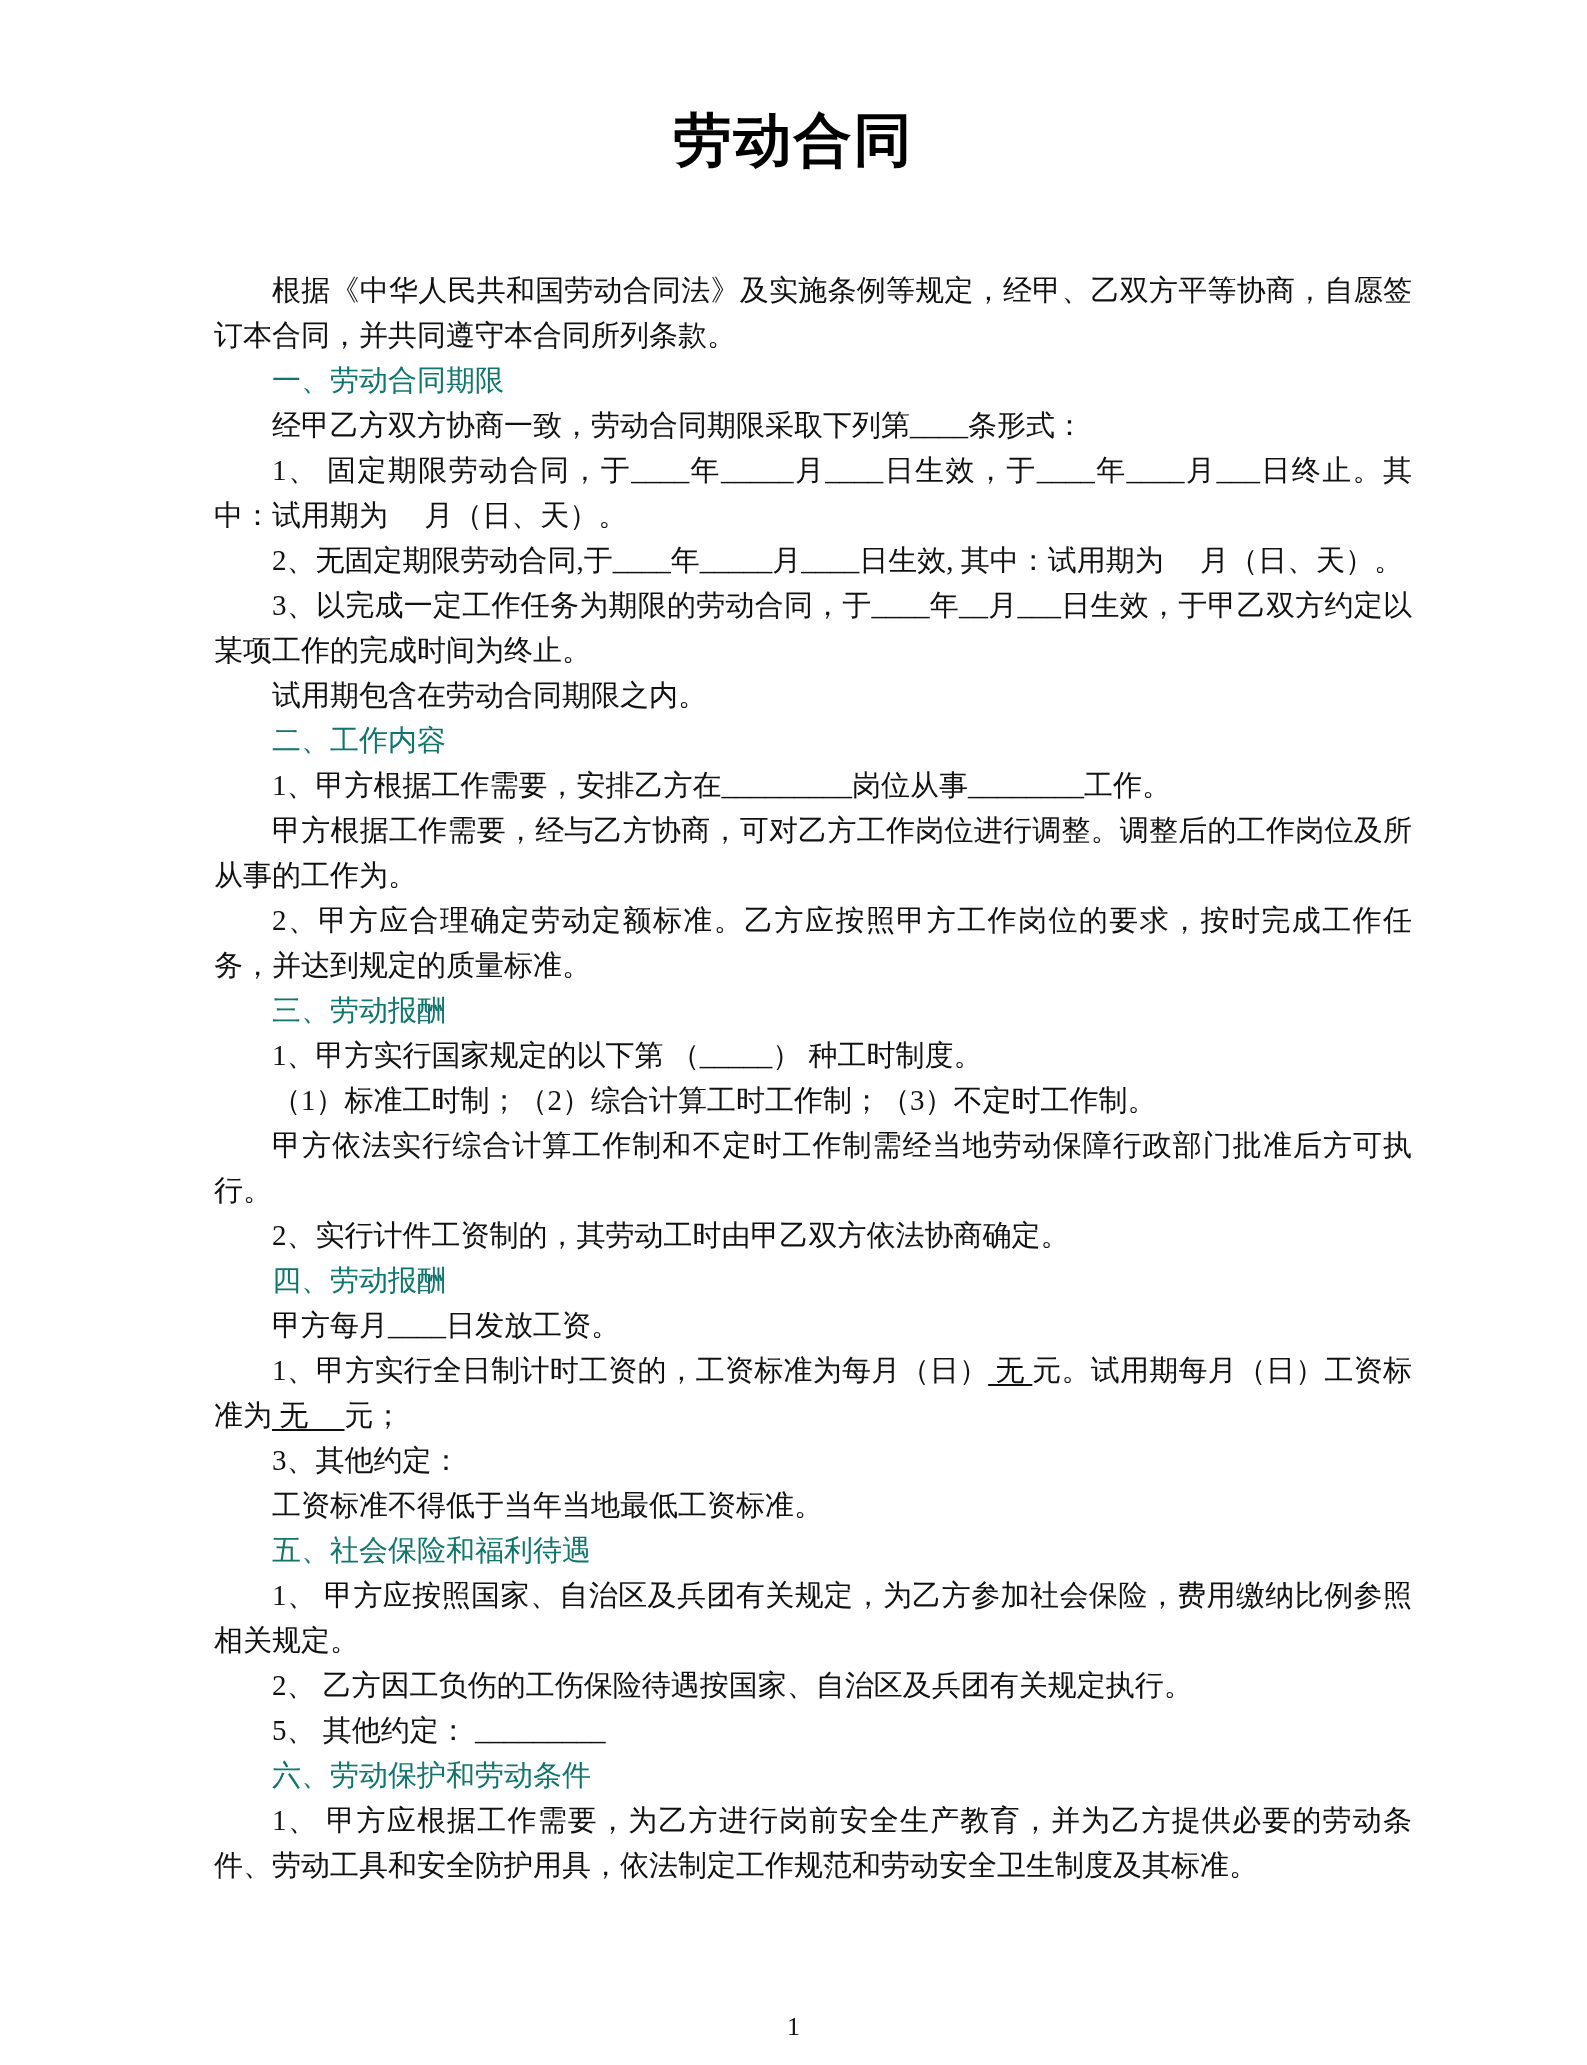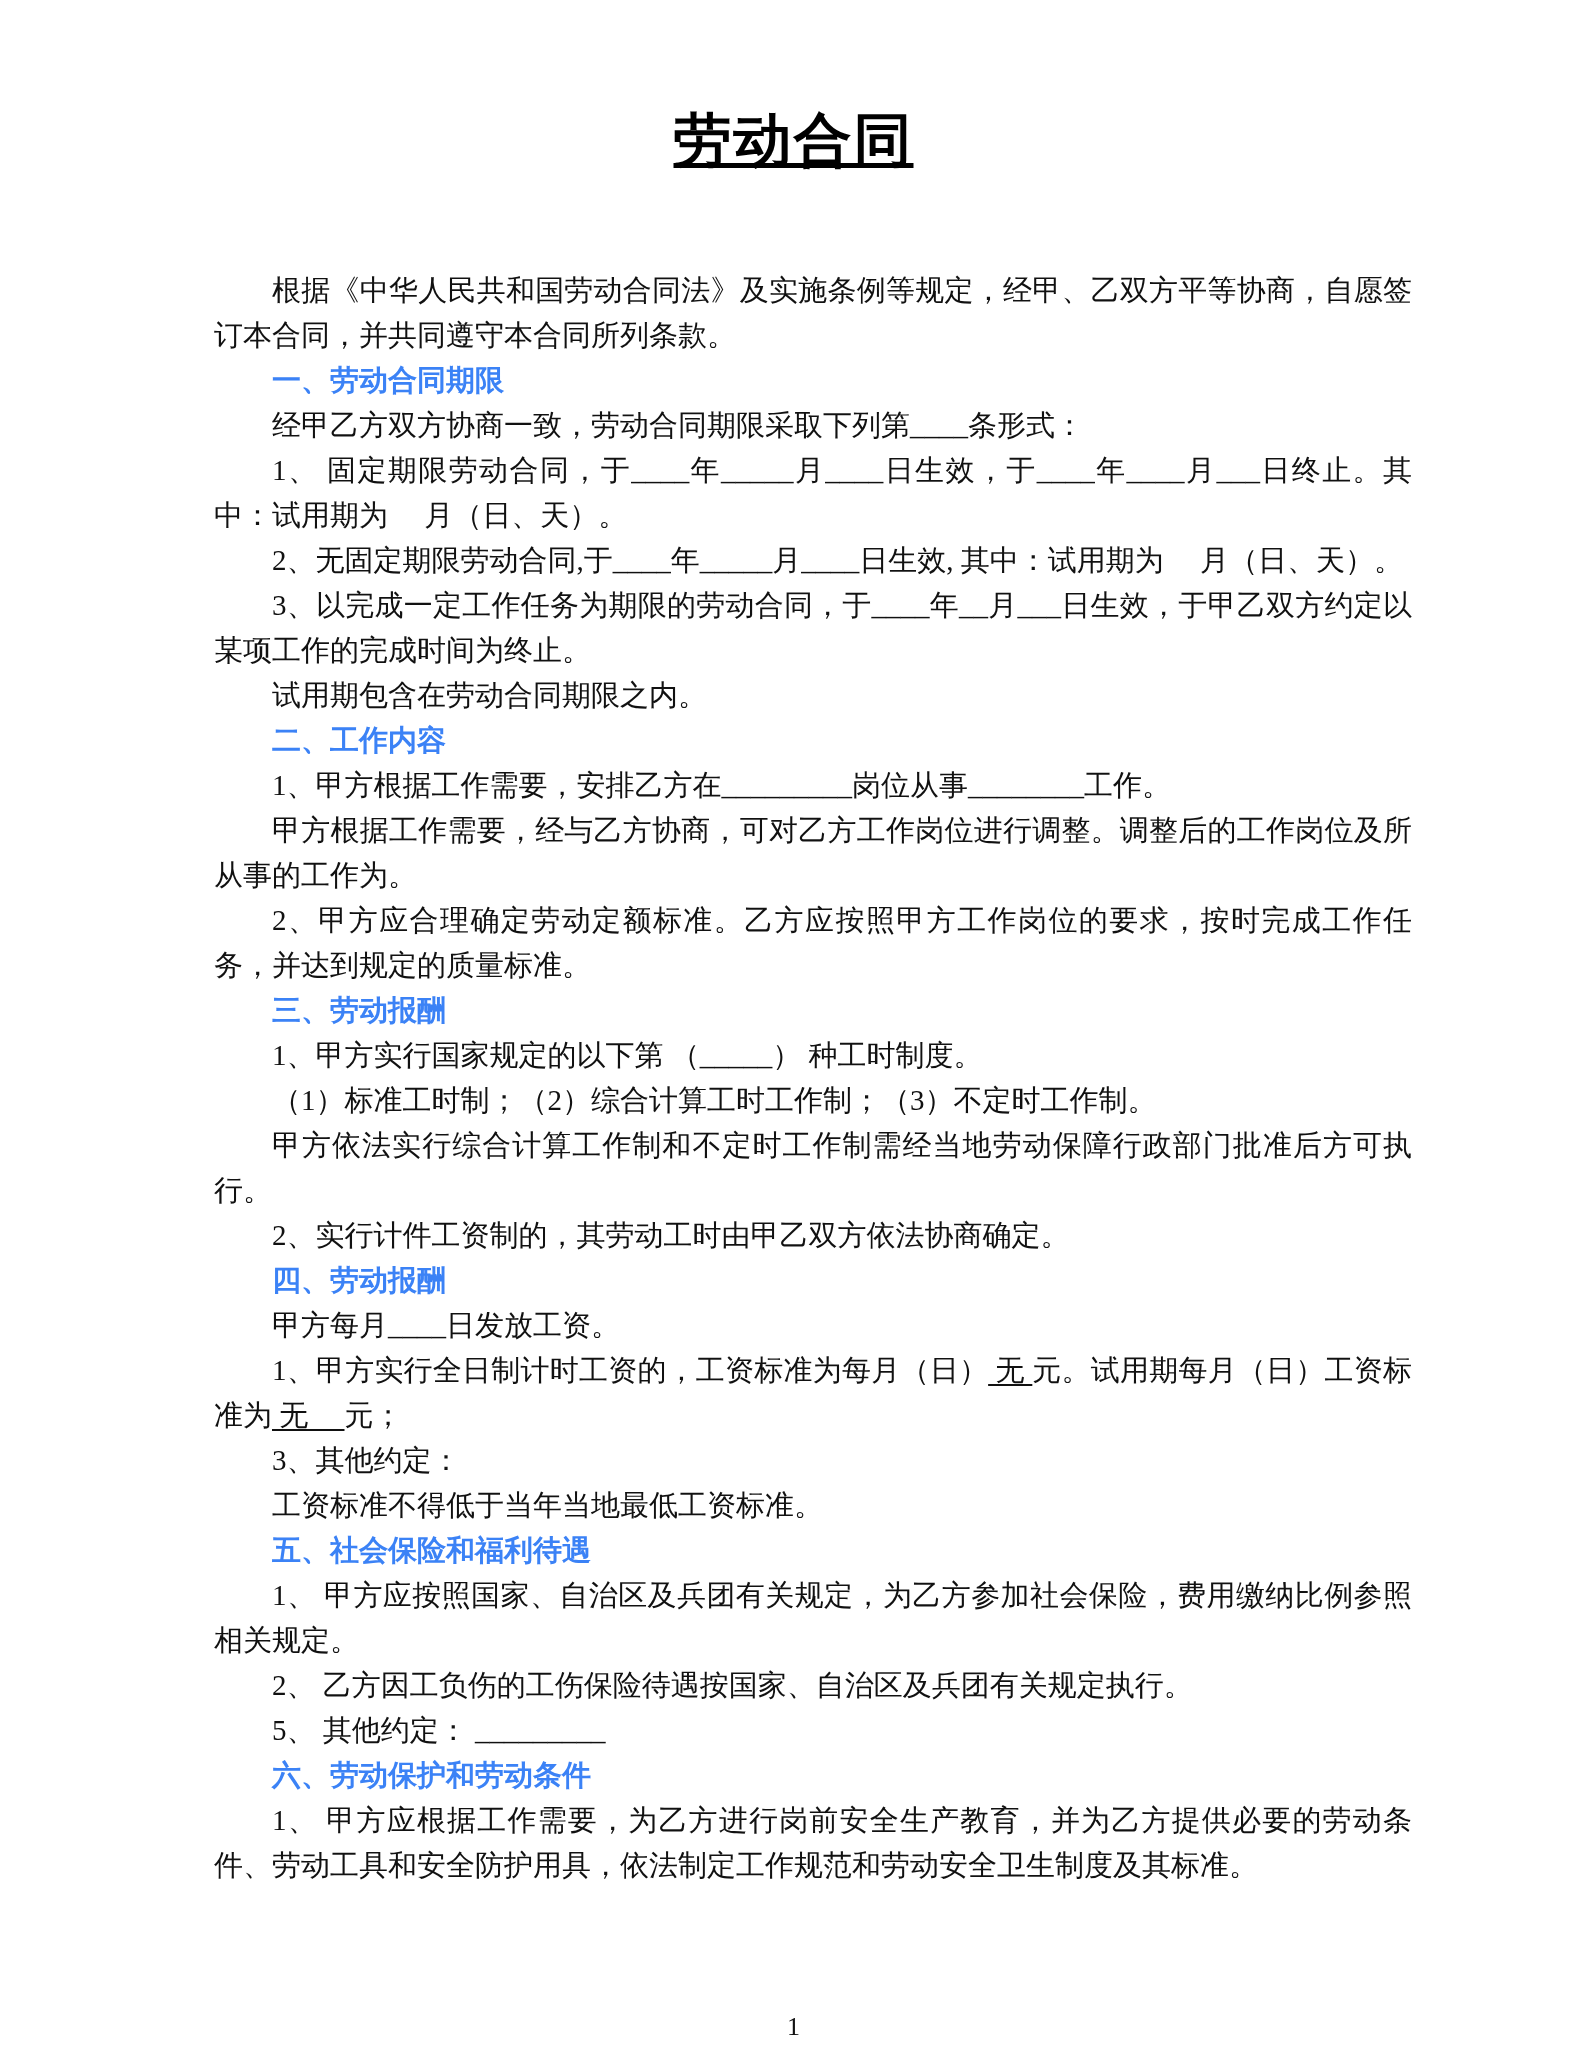--- a/index.html
+++ b/index.html
@@ -18,40 +18,39 @@
     color: #111111;
   }
   .title {
     margin: 0;
     padding-top: 102px;
     text-align: center;
     font-size: 58px;
     font-weight: bold;
     letter-spacing: 2px;
     color: #000000;
-    text-decoration: underline;
   }
   .body {
     position: absolute;
     left: 214px;
     right: 175px;
     top: 268px;
   }
   .para {
     margin: 0;
     font-size: 29px;
     line-height: 45px;
     text-align: justify;
     text-indent: 2em;
     word-break: break-all;
     color: #111111;
   }
   .para.heading {
-    font-weight: bold;
-    color: #3b82f6;
+    font-weight: normal;
+    color: #0f766e;
   }
   .u {
     text-decoration: underline;
     text-underline-offset: 4px;
   }
   .page-number {
     position: absolute;
     left: 0;
     right: 0;
     top: 2012px;

